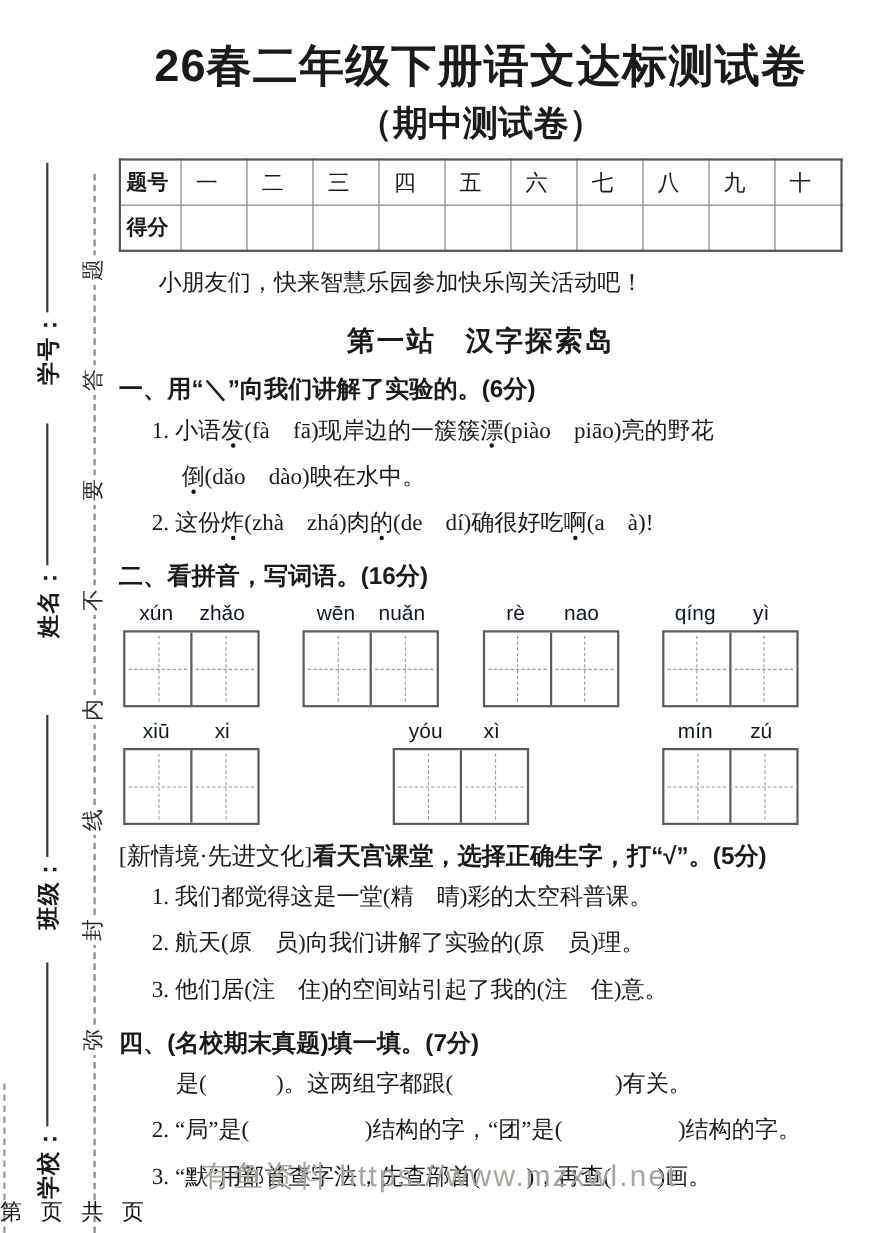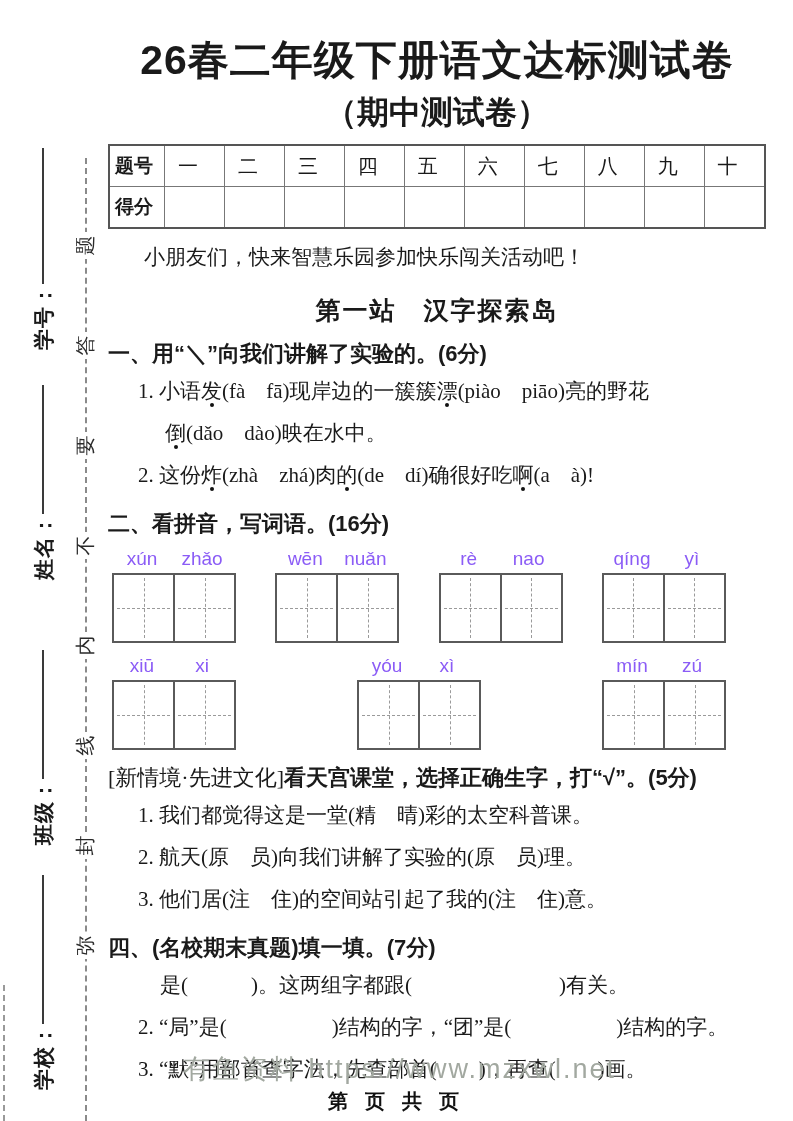--- a/index.html
+++ b/index.html
@@ -37,31 +37,31 @@
   .indent-cont2{padding-left:52px;}
 
   .dotted{position:relative;}
   .dotted::after{content:"";position:absolute;left:50%;bottom:-4px;width:4px;height:4px;border-radius:50%;
                  background:#111;transform:translateX(-50%);}
 
   
   .pinyin-grid{display:flex;flex-wrap:wrap;justify-content:space-between;margin-top:8px;padding:0 40px 0 4px;row-gap:12px;}
   .py-group{display:flex;flex-direction:column;}
   .py-labels{display:flex;margin-bottom:3px;}
-  .py-labels span{width:60px;text-align:center;font-size:19px;color:#8b5cf6;}
+  .py-labels span{width:60px;text-align:center;font-size:19px;color:#0f172a;}
   .py-box{display:flex;border:2px solid #5a5a5a;background:#fff;}
   .py-cell{width:59px;height:66px;position:relative;}
   .py-cell + .py-cell{border-left:2px solid #5a5a5a;}
   .py-cell::before{content:"";position:absolute;left:50%;top:3px;bottom:3px;width:0;border-left:1px dashed #9a9a9a;}
   .py-cell::after{content:"";position:absolute;top:50%;left:3px;right:3px;height:0;border-top:1px dashed #9a9a9a;}
 
   .watermark{position:absolute;left:183px;top:1051px;font-size:27px;color:#a2a8a0;letter-spacing:2px;
              font-family:"Liberation Sans",sans-serif;}
-  .footer{position:absolute;left:0;right:0;bottom:6px;text-align:center;font-size:20px;letter-spacing:6px;
-          font-family:"Liberation Serif",serif;color:#111;font-weight:bold;}
+  .footer{position:absolute;left:0;right:0;bottom:6px;font-size:20px;letter-spacing:6px;
+          font-family:"Liberation Serif",serif;color:#111;}
 </style>
 </head>
 <body>
 
 <div class="page">
 
   <div class="seal-line"></div>
   <div class="edge-dash"></div>
 
   <div class="seal-char" style="top:232px">题</div>

